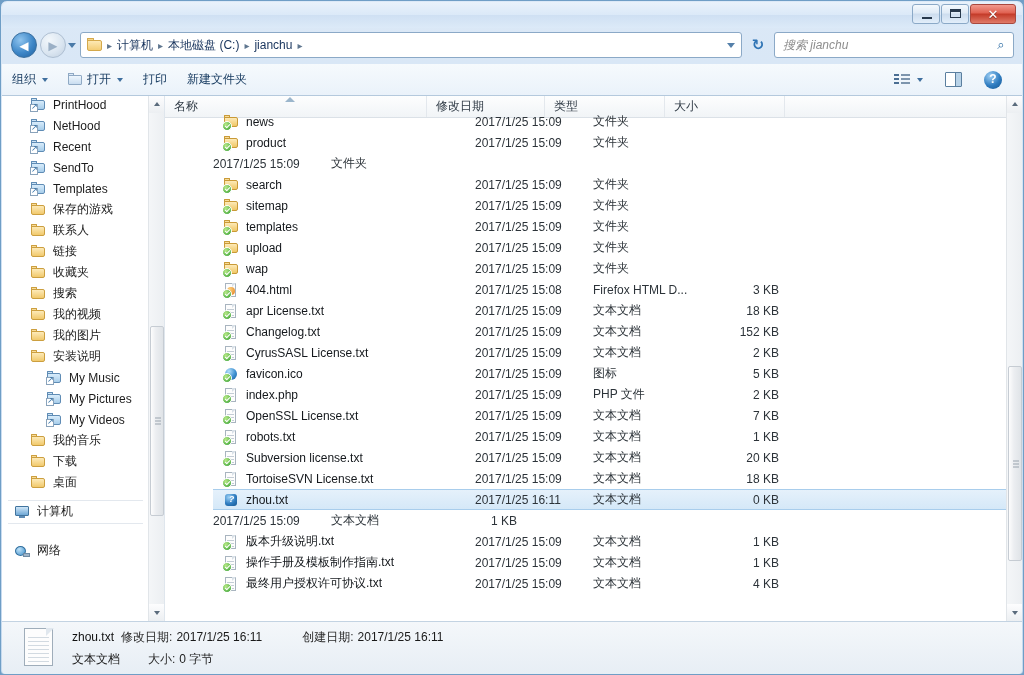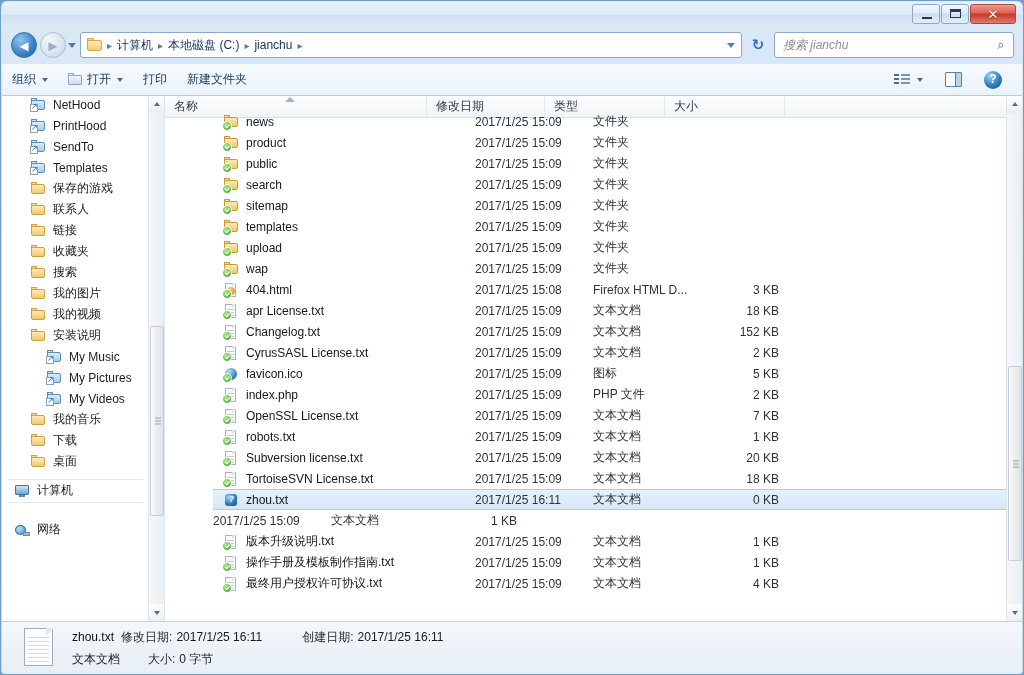--- a/index.html
+++ b/index.html
@@ -312,29 +312,37 @@
   <div id="content">
 
     <div id="sidebar">
       <div id="navlist" style="top: -2px;">
           <div class="navitem">
             <span class="navicon ic-folder v-blue">
               <i class="tab"></i>
               <i class="base"></i>
               <i class="sc"></i>
             </span>
+            <span class="navlabel">PrintHood</span>
+          </div>
+          <div class="navitem">
+            <span class="navicon ic-folder v-blue">
+              <i class="tab"></i>
+              <i class="base"></i>
+              <i class="sc"></i>
+            </span>
             <span class="navlabel">NetHood</span>
           </div>
           <div class="navitem">
             <span class="navicon ic-folder v-blue">
               <i class="tab"></i>
               <i class="base"></i>
               <i class="sc"></i>
             </span>
-            <span class="navlabel">PrintHood</span>
+            <span class="navlabel">Recent</span>
           </div>
           <div class="navitem">
             <span class="navicon ic-folder v-blue">
               <i class="tab"></i>
               <i class="base"></i>
               <i class="sc"></i>
             </span>
             <span class="navlabel">SendTo</span>
           </div>
           <div class="navitem">
@@ -378,28 +386,28 @@
               <i class="tab"></i>
               <i class="base"></i>
             </span>
             <span class="navlabel">搜索</span>
           </div>
           <div class="navitem">
             <span class="navicon ic-folder">
               <i class="tab"></i>
               <i class="base"></i>
             </span>
+            <span class="navlabel">我的视频</span>
+          </div>
+          <div class="navitem">
+            <span class="navicon ic-folder">
+              <i class="tab"></i>
+              <i class="base"></i>
+            </span>
             <span class="navlabel">我的图片</span>
-          </div>
-          <div class="navitem">
-            <span class="navicon ic-folder">
-              <i class="tab"></i>
-              <i class="base"></i>
-            </span>
-            <span class="navlabel">我的视频</span>
           </div>
           <div class="navitem">
             <span class="navicon ic-folder">
               <i class="tab"></i>
               <i class="base"></i>
             </span>
             <span class="navlabel">安装说明</span>
           </div>
           <div class="navitem indent">
             <span class="navicon ic-folder v-blue">
@@ -517,28 +525,20 @@
                 <i class="base"></i>
                 <i class="chk"></i>
               </span>
               <span>product</span>
             </span>
             <span class="cell-date">2017/1/25 15:09</span>
             <span class="cell-type">文件夹</span>
             <span class="cell-size"></span>
           </div>
           <div class="row">
-            <span class="cell-name">
-              <span class="fico fi-folder">
-                <i class="tab"></i>
-                <i class="base"></i>
-                <i class="chk"></i>
-              </span>
-              <span>public</span>
-            </span>
             <span class="cell-date">2017/1/25 15:09</span>
             <span class="cell-type">文件夹</span>
             <span class="cell-size"></span>
           </div>
           <div class="row">
             <span class="cell-name">
               <span class="fico fi-folder">
                 <i class="tab"></i>
                 <i class="base"></i>
                 <i class="chk"></i>

